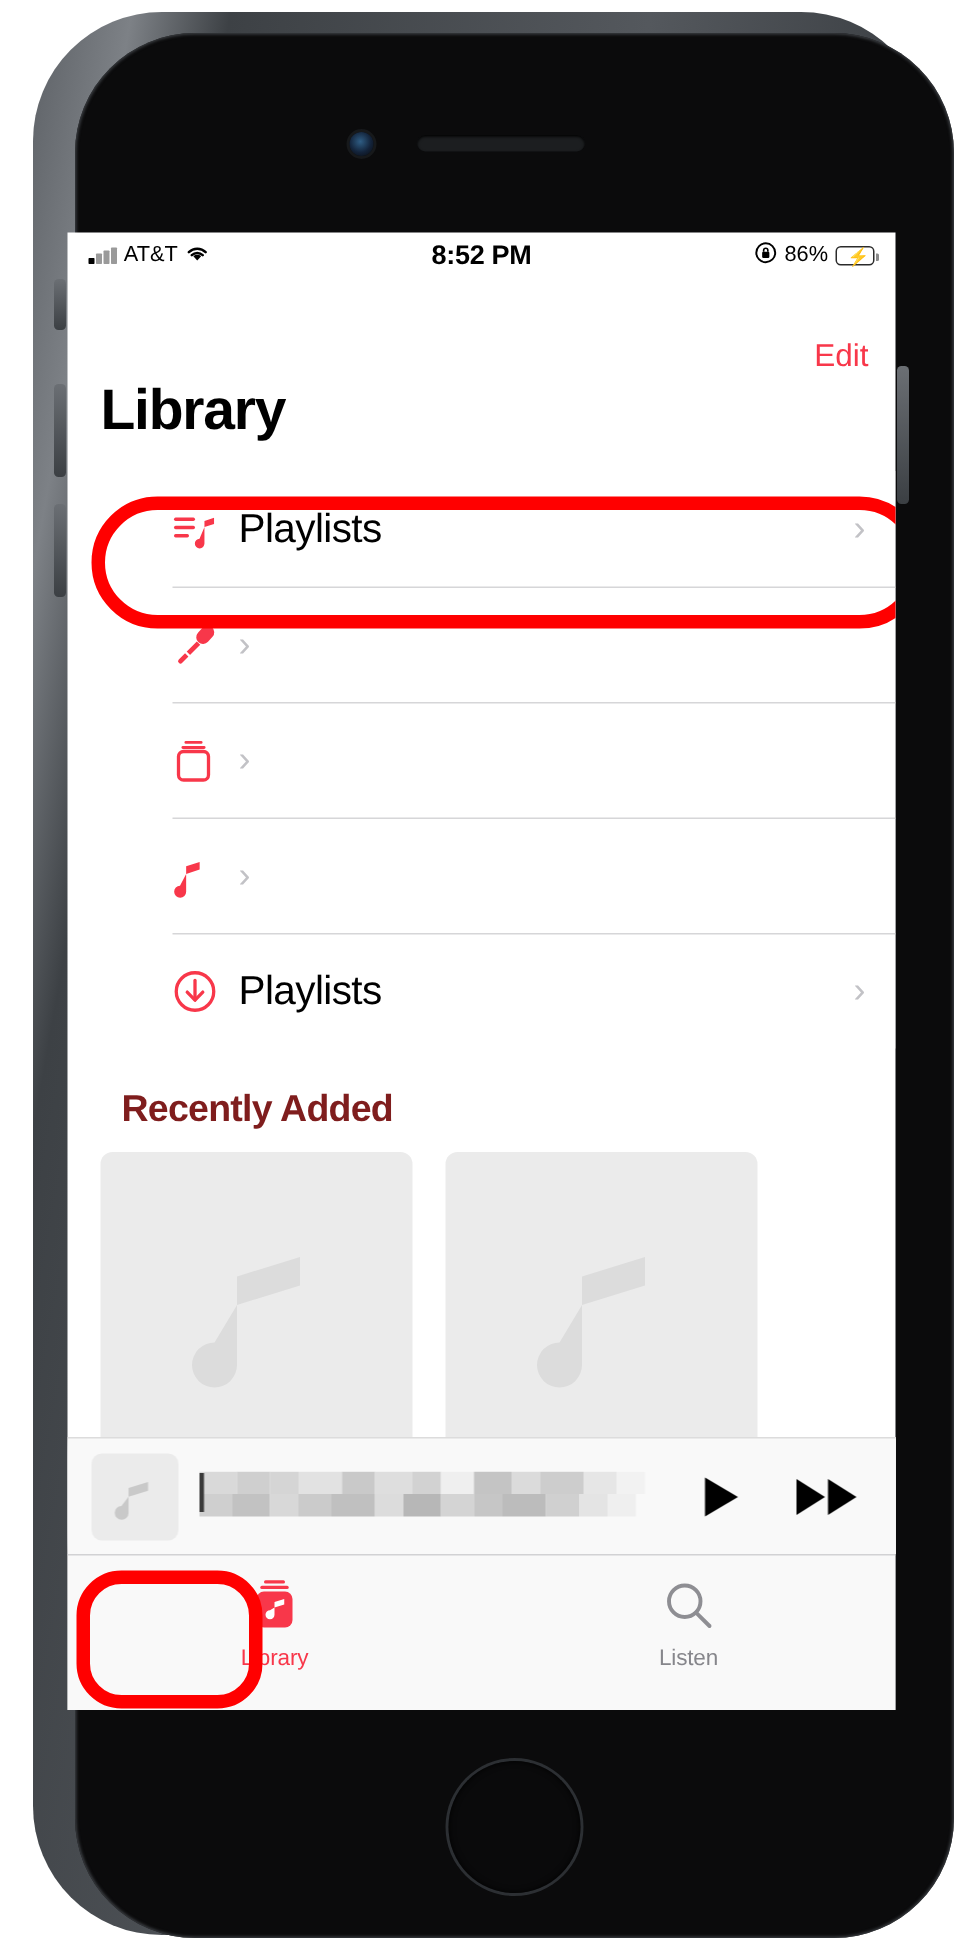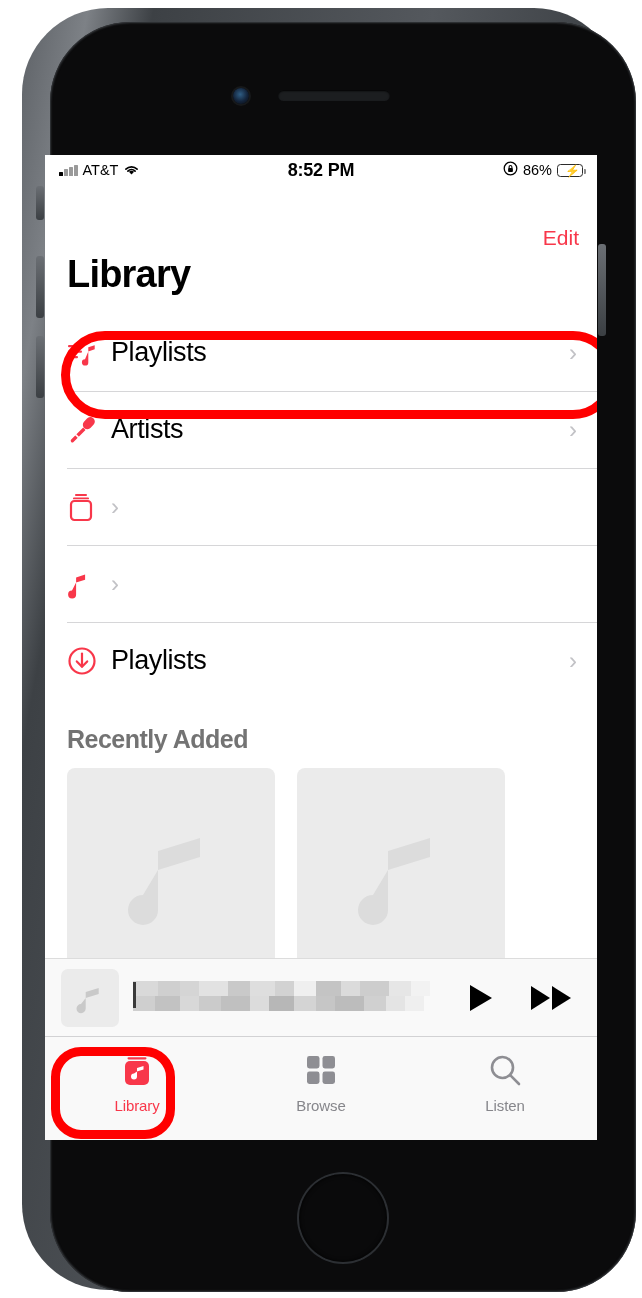--- a/index.html
+++ b/index.html
@@ -103,38 +103,38 @@
     position: absolute; right: 18px; top: 42px;
     transform: translateY(-50%);
     font-size: 21px; color: #f8374a; cursor: pointer; margin-top: 11px;
   }
   #page-title {
     font-size: 38px; font-weight: bold; letter-spacing: -0.8px;
     color: #000; padding: 0 22px; margin-top: 12px;
   }
 
   
-  #library-list { margin-top: 18px; }
+  #library-list { margin-top: 18px; padding-left: 48px; }
   .lib-row {
     display: flex; align-items: center;
     height: 77px; padding-left: 22px; padding-right: 16px;
     position: relative; background: #fff;
   }
   .lib-row + .lib-row::before {
     content: ""; position: absolute; left: 22px; right: 0; top: 0;
     height: 1px; background: #d6d6d8;
   }
   .lib-icon { width: 44px; flex: 0 0 44px; display: flex; align-items: center; justify-content: flex-start; }
   .lib-label { font-size: 27px; color: #000; letter-spacing: -0.4px; flex: 1; }
   .chev { color: #c2c2c6; font-size: 24px; font-weight: 300; line-height: 1; margin-right: 4px; }
 
   
   #recently-added-header {
     font-size: 25px; font-weight: bold; letter-spacing: -0.5px;
-    color: #737373; padding: 26px 22px 14px 22px;
+    color: #7f1d1d; padding: 26px 22px 14px 36px;
   }
   #recent-grid { display: flex; gap: 22px; padding: 0 22px; }
   .album-tile {
     width: 208px; height: 208px; border-radius: 8px;
     background: #ebebeb; display: flex; align-items: center; justify-content: center;
   }
   .album-tile svg { opacity: 1; }
 
   
   #mini-player {
@@ -246,21 +246,20 @@
     </div>
 
     <div class="lib-row">
       <span class="lib-icon">
         <svg width="30" height="30" viewBox="0 0 30 30">
           <rect x="17.5" y="1.5" width="9" height="13.5" rx="4.5" transform="rotate(42 22 8)" fill="#f8374a"></rect>
           <path d="M16.2 12.6 L4.2 24.6 a1.6 1.6 0 0 0 2.3 2.3 L18.5 14.9" fill="#f8374a"></path>
           <path d="M7.5 18.5 L12.4 23.4" stroke="#fff" stroke-width="1.6"></path>
         </svg>
       </span>
-      <span class="lib-label">Artists</span>
       <span class="chev">›</span>
     </div>
 
     <div class="lib-row">
       <span class="lib-icon">
         <svg width="28" height="30" viewBox="0 0 28 30">
           <rect x="8" y="2" width="12" height="1.9" rx="0.9" fill="#f8374a"></rect>
           <rect x="6" y="5.4" width="16" height="1.9" rx="0.9" fill="#f8374a"></rect>
           <rect x="4" y="9" width="20" height="19" rx="3.4" stroke="#f8374a" stroke-width="2.2" fill="none"></rect>
         </svg>
@@ -364,31 +363,20 @@
           <rect x="9" y="1.5" width="14" height="2.2" rx="1.1" fill="#f8374a"></rect>
           <rect x="6.5" y="5.2" width="19" height="2.2" rx="1.1" fill="#f8374a"></rect>
           <rect x="4" y="9" width="24" height="24" rx="5" fill="#f8374a"></rect>
           <path d="M13 21.5 a3 3 0 1 0 3 3 V16 l6.5-2 v3.6 l-6.5 2" fill="#fff"></path>
         </svg>
       </span>
       <span class="tab-label">Library</span>
     </div>
 
 
-    <div class="tab">
-      <span class="tab-icon">
-        <svg width="32" height="32" viewBox="0 0 32 32">
-          <rect x="2" y="2" width="12.5" height="12.5" rx="2.4" fill="#8e8e93"></rect>
-          <rect x="17.5" y="2" width="12.5" height="12.5" rx="2.4" fill="#8e8e93"></rect>
-          <rect x="2" y="17.5" width="12.5" height="12.5" rx="2.4" fill="#8e8e93"></rect>
-          <rect x="17.5" y="17.5" width="12.5" height="12.5" rx="2.4" fill="#8e8e93"></rect>
-        </svg>
-      </span>
-      <span class="tab-label">Browse</span>
-    </div>
 
 
     <div class="tab">
       <span class="tab-icon">
         <svg width="34" height="34" viewBox="0 0 34 34">
           <circle cx="14.5" cy="14.5" r="10.5" stroke="#8e8e93" stroke-width="2.6" fill="none"></circle>
           <path d="M22.2 22.2 L31 31" stroke="#8e8e93" stroke-width="2.6" stroke-linecap="round"></path>
         </svg>
       </span>
       <span class="tab-label">Listen</span>

